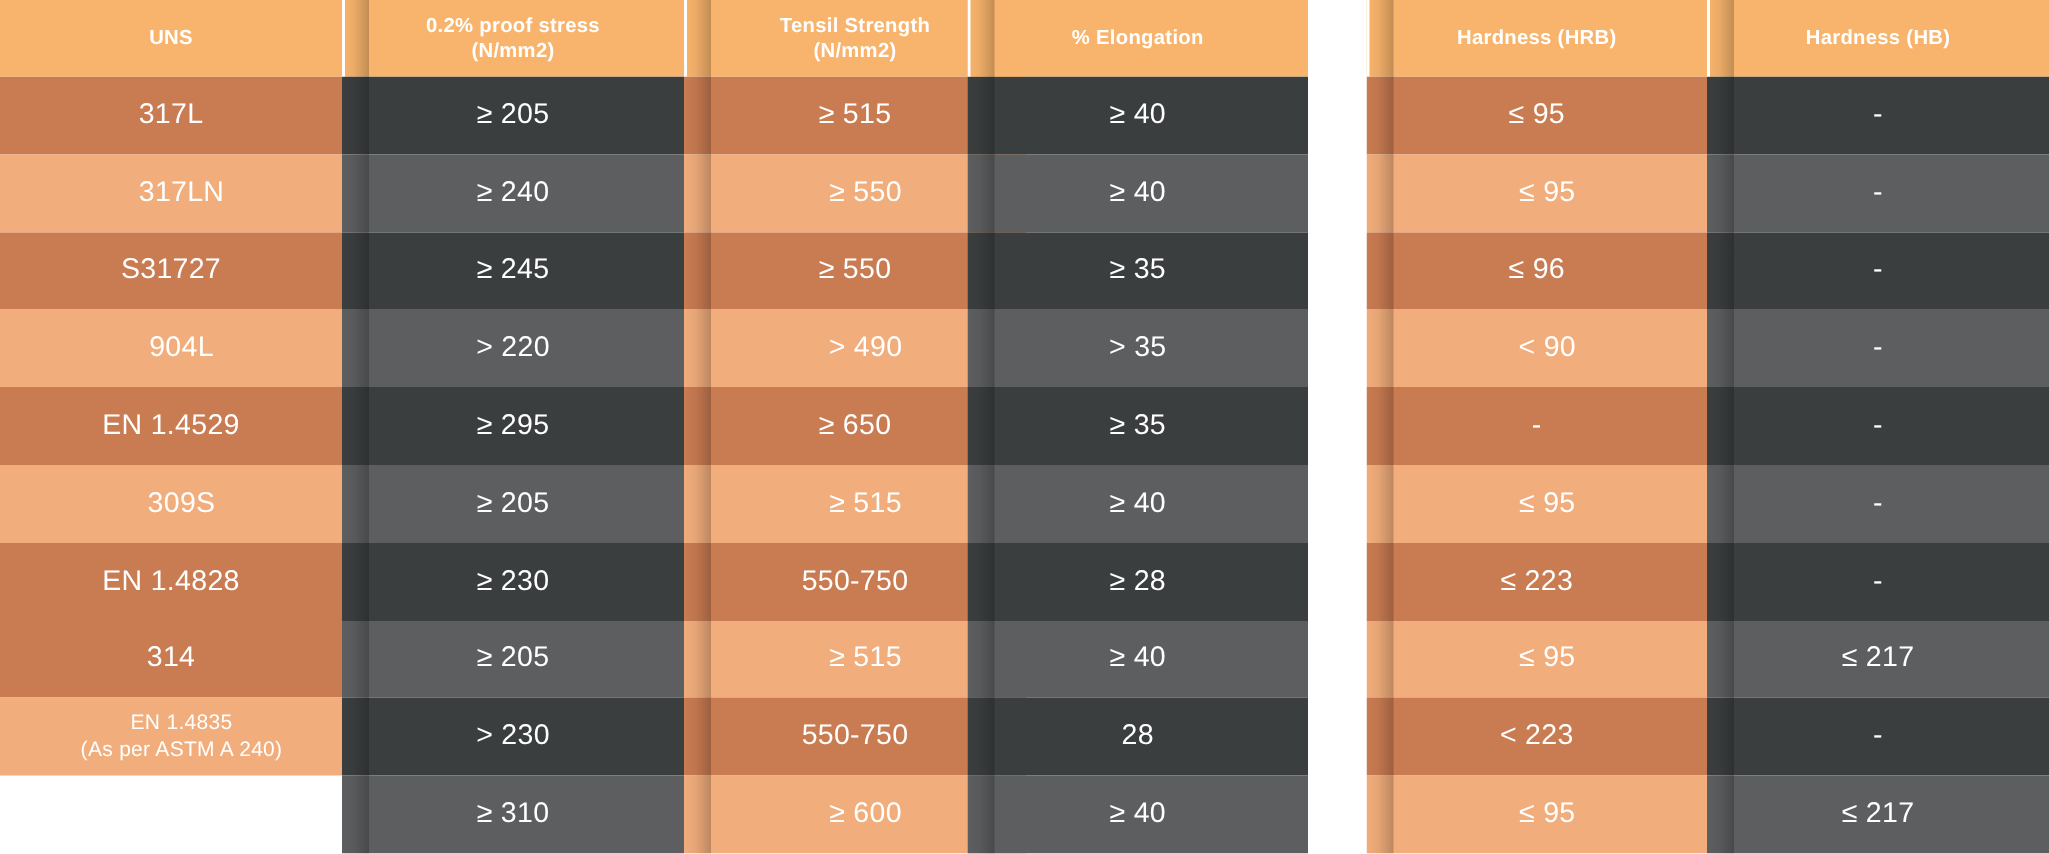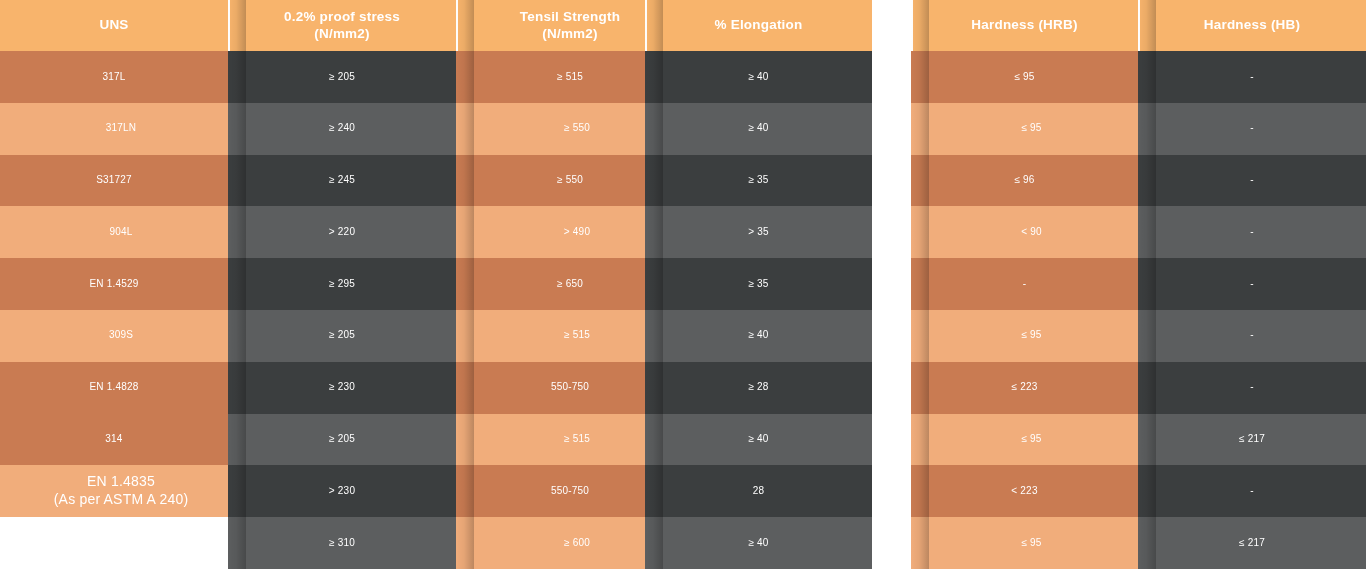--- a/index.html
+++ b/index.html
@@ -55,21 +55,21 @@
   }
 
   .cell {
     position: relative;
     height: 51.8px;
     display: flex;
     align-items: center;
     justify-content: center;
     text-align: center;
     color: #ffffff;
-    font-size: 10px;
+    font-size: 19px;
     line-height: 1.28;
     letter-spacing: .2px;
     white-space: pre-line;
     z-index: 2;
   }
   .cell.two-line { font-size: 14px; }
 
   
   .hdr-bg      { background: #F8B46C; }
   .o-dark      { background: #C97B52; }

